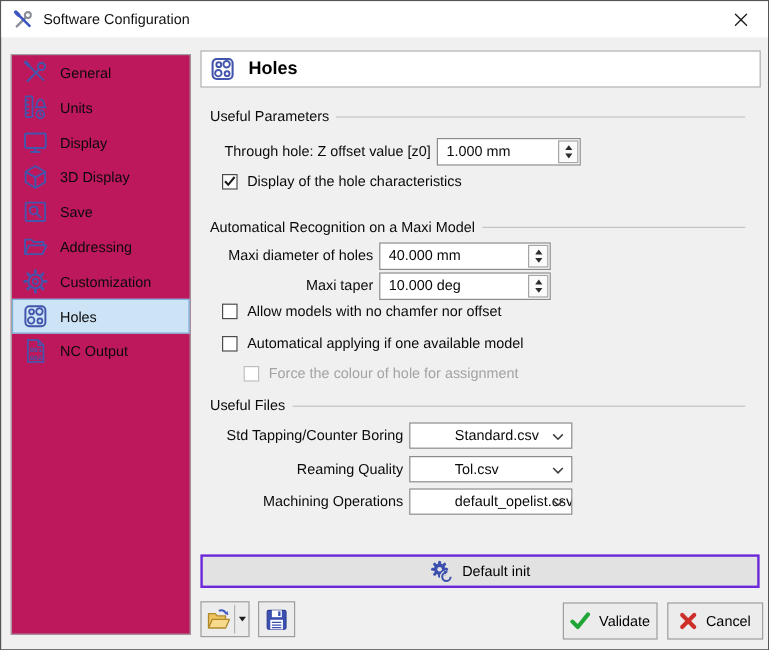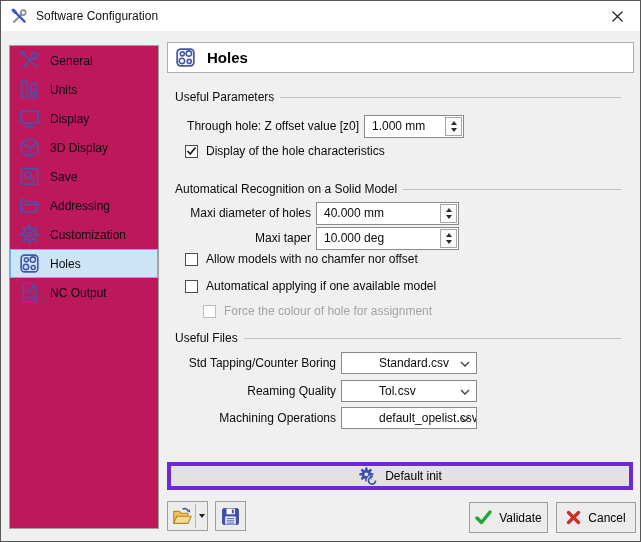--- a/index.html
+++ b/index.html
@@ -35,21 +35,21 @@
   .combo{position:absolute;background:#fff;border:1px solid #8a8a8a;box-sizing:border-box;padding-left:30px;}
   .combo-val{margin-left:7px;line-height:20px;display:block;white-space:nowrap;overflow:hidden;}
   .combo svg{position:absolute;right:6px;top:8px;}
   .cbrow{position:absolute;display:flex;align-items:center;gap:8px;height:16px;}
   .cbbox{width:13px;height:13px;background:#fff;border:1px solid #4c4c4c;box-sizing:border-box;position:relative;flex:0 0 13px;}
   .cbrow.disabled .cbbox{border-color:#bdbdbd;}
   .cbrow.disabled .cblabel{color:#a3a3a3;}
   
   .btn{position:absolute;background:#ececec;border:1px solid #9e9e9e;box-sizing:border-box;
        display:flex;align-items:center;justify-content:center;gap:7px;font-size:12px;color:#000;}
-  .btn-default{background:#e2e2e2;border:4px solid #6d28d9;}
+  .btn-default{background:#e2e2e2;border:2px solid #6d28d9;}
   .splitbtn{position:absolute;background:#ececec;border:1px solid #9e9e9e;box-sizing:border-box;display:flex;align-items:stretch;}
   .split-main{width:27px;display:flex;align-items:center;justify-content:center;}
   .split-sep{width:1px;background:#b5b5b5;margin:2px 0;}
   .split-arrow{width:11px;display:flex;align-items:center;justify-content:center;}
   .tri-dn-sm{width:0;height:0;border-left:3px solid transparent;border-right:3px solid transparent;border-top:4px solid #1d1d1d;}
 </style>
 </head>
 <body>
 
 <div class="window">
@@ -190,39 +190,39 @@
     </svg>
     <span class="htitle">Holes</span>
   </div>
 
   <div class="ghead" style="top:88px;">
     <span class="gtitle">Useful Parameters</span>
     <span class="gline"></span>
   </div>
 
   <span class="flabel" style="left:176px;top:114px;width:182px;">Through hole: Z offset value [z0]</span>
-  <div class="spin" style="left:363px;top:114px;width:100px;height:23px;text-decoration:underline;">
+  <div class="spin" style="left:363px;top:114px;width:120px;height:23px;text-decoration:underline;">
     <span class="spin-val">1.000 mm</span>
     <span class="spin-btns">
       <i class="tri-up"></i>
       <i class="tri-down"></i>
     </span>
   </div>
 
   <div class="cbrow" style="left:184px;top:142px;">
     <span class="cbbox">
       <svg width="11" height="10" viewBox="0 0 11 10" style="position:absolute;left:0;top:0;">
         <polyline points="1.5,5 4.2,8 9.5,1.5" fill="none" stroke="#1a1a1a" stroke-width="1.7"></polyline>
       </svg>
     </span>
     <span class="cblabel">Display of the hole characteristics</span>
   </div>
 
   <div class="ghead" style="top:180px;">
-    <span class="gtitle">Automatical Recognition on a Solid Model</span>
+    <span class="gtitle">Automatical Recognition on a Maxi Model</span>
     <span class="gline"></span>
   </div>
 
   <span class="flabel" style="left:176px;top:201px;width:134px;">Maxi diameter of holes</span>
   <div class="spin" style="left:315px;top:201px;width:143px;height:23px;">
     <span class="spin-val">40.000 mm</span>
     <span class="spin-btns">
       <i class="tri-up"></i>
       <i class="tri-down"></i>
     </span>

